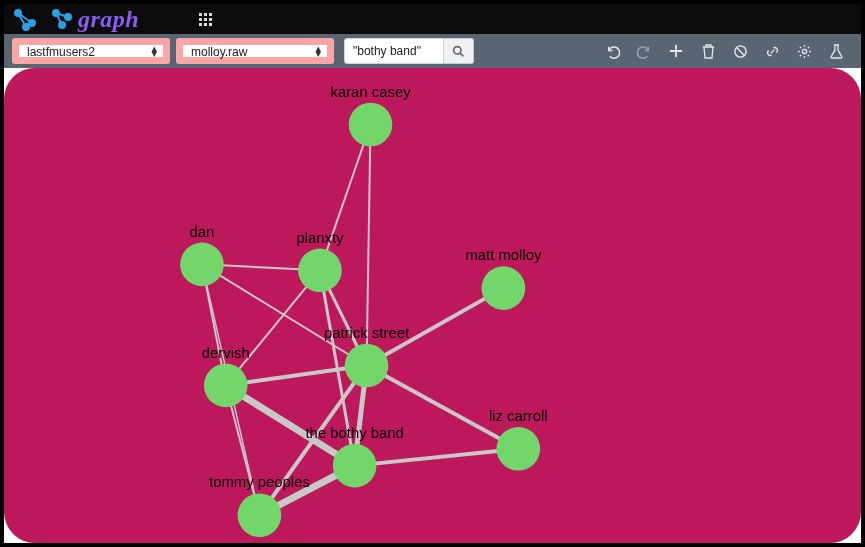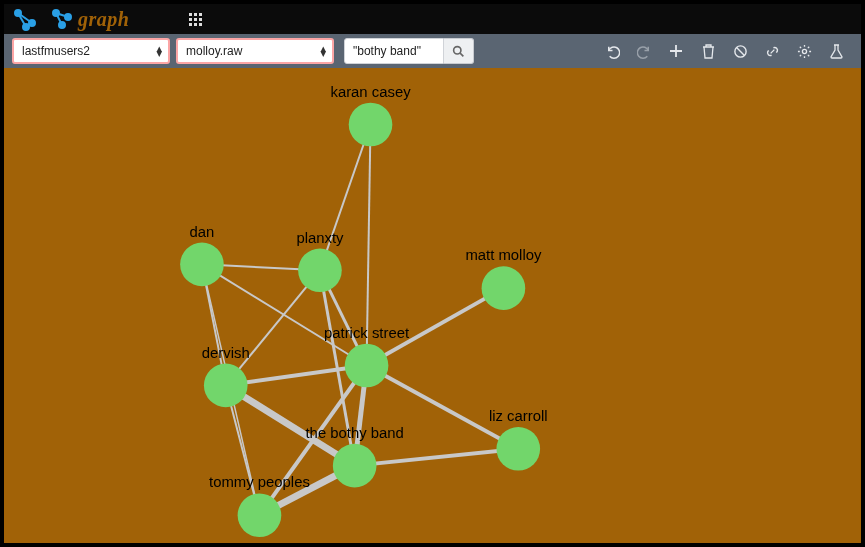--- a/index.html
+++ b/index.html
@@ -2,31 +2,31 @@
 <html><head>
 <meta charset="utf-8">
 <style>
   * { box-sizing: border-box; margin: 0; padding: 0; }
   html, body { width: 865px; height: 547px; font-family: -apple-system, Helvetica, Arial, sans-serif; }
   body { background: #000; padding: 4px; }
   .app { width: 100%; height: 100%; background: #fff; display: flex; flex-direction: column; }
   .topbar { height: 30px; background: #0b0b0b; display: flex; align-items: center; gap: 10px; padding: 0 8px; }
   .logo { display: flex; align-items: center; gap: 6px; }
   .logo-svg { width: 60px; height: 24px; }
-  .logo-text { font-family: "Comic Sans MS", "Chalkboard SE", cursive; color: #a16207; font-size: 20px; font-weight: bold; font-style: italic; letter-spacing: 0.5px; }
+  .logo-text { font-family: "Comic Sans MS", "Chalkboard SE", cursive; color: #8b5cf6; font-size: 24px; font-weight: bold; font-style: italic; letter-spacing: 0.5px; }
   .app-grid-icon { color: #e0e0e0; font-size: 13px; cursor: pointer; }
   .controlbar { height: 34px; background: #5a6572; display: flex; align-items: center; gap: 6px; padding: 3px 8px; }
-  .select { position: relative; background: #fff; border-radius: 3px; height: 26px; width: 158px; display: flex; align-items: center; padding: 0 22px 0 8px; font-size: 12px; color: #222; cursor: pointer; border: 2px solid #fca5a5; }
+  .select { position: relative; background: #fff; border-radius: 3px; height: 26px; width: 158px; display: flex; align-items: flex-start; padding: 0 22px 0 8px; font-size: 12px; color: #222; cursor: pointer; border: 7px solid #fca5a5; }
   .select .caret { position: absolute; right: 6px; top: 50%; transform: translateY(-50%); font-size: 11px; color: #333; display: flex; flex-direction: column; line-height: 5px; }
   .search-group { display: flex; margin-left: 4px; }
   .search-input { height: 26px; width: 100px; border: 1px solid #d0d3d8; background: #fff; border-radius: 3px 0 0 3px; padding: 0 8px; font-size: 12px; color: #222; outline: none; }
   .search-btn { height: 26px; width: 30px; border: 1px solid #c8cbd0; border-left: none; background: #eef0f2; border-radius: 0 3px 3px 0; display: flex; align-items: center; justify-content: center; cursor: pointer; color: #555; }
   .toolbar-right { margin-left: auto; display: flex; gap: 14px; padding-right: 8px; }
   .tool-icon { width: 18px; height: 18px; color: #e5e8ec; cursor: pointer; display: flex; align-items: center; justify-content: center; font-size: 14px; }
-  .canvas { flex: 1; background: #a16207; position: relative; overflow: hidden; }
+  .canvas { flex: 1; background: #be185d; position: relative; overflow: hidden; border-radius: 31px; }
   .graph-svg { width: 100%; height: 100%; }
   .node-circle { fill: #72d66b; }
   .node-label { font-size: 15px; fill: #000; text-anchor: middle; font-family: Helvetica, Arial, sans-serif; }
   .edge { stroke: #c8c8c8; }
   svg { display: block; }
 </style>
 </head>
 <body>
 
 <div class="app">

